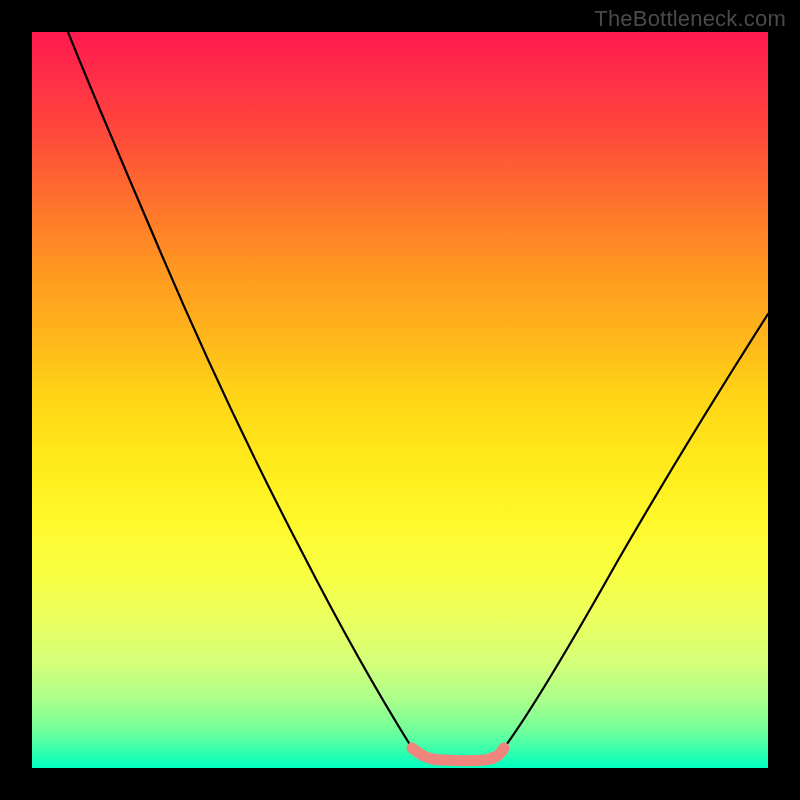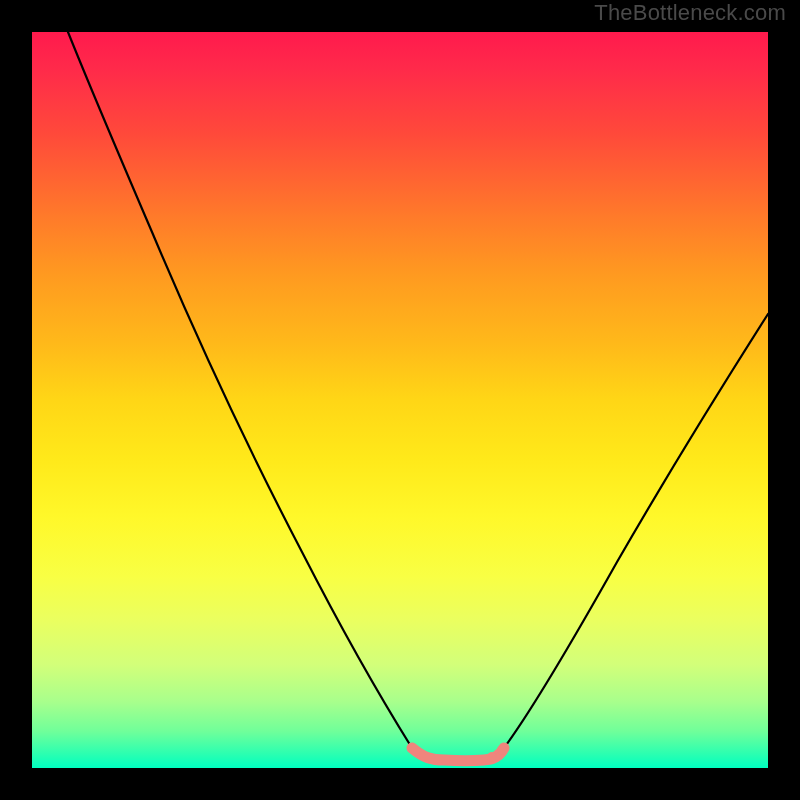--- a/index.html
+++ b/index.html
@@ -12,21 +12,21 @@
     font-family: Arial, Helvetica, sans-serif;
   }
   .frame {
     position: relative;
     width: 800px;
     height: 800px;
     background: #000;
   }
   .watermark {
     position: absolute;
-    top: 0;
+    top: 6px;
     right: 14px;
     color: #4a4a4a;
     font-size: 22px;
     letter-spacing: 0.2px;
     font-weight: 500;
     z-index: 5;
     user-select: none;
   }
   .plot-area {
     position: absolute;

